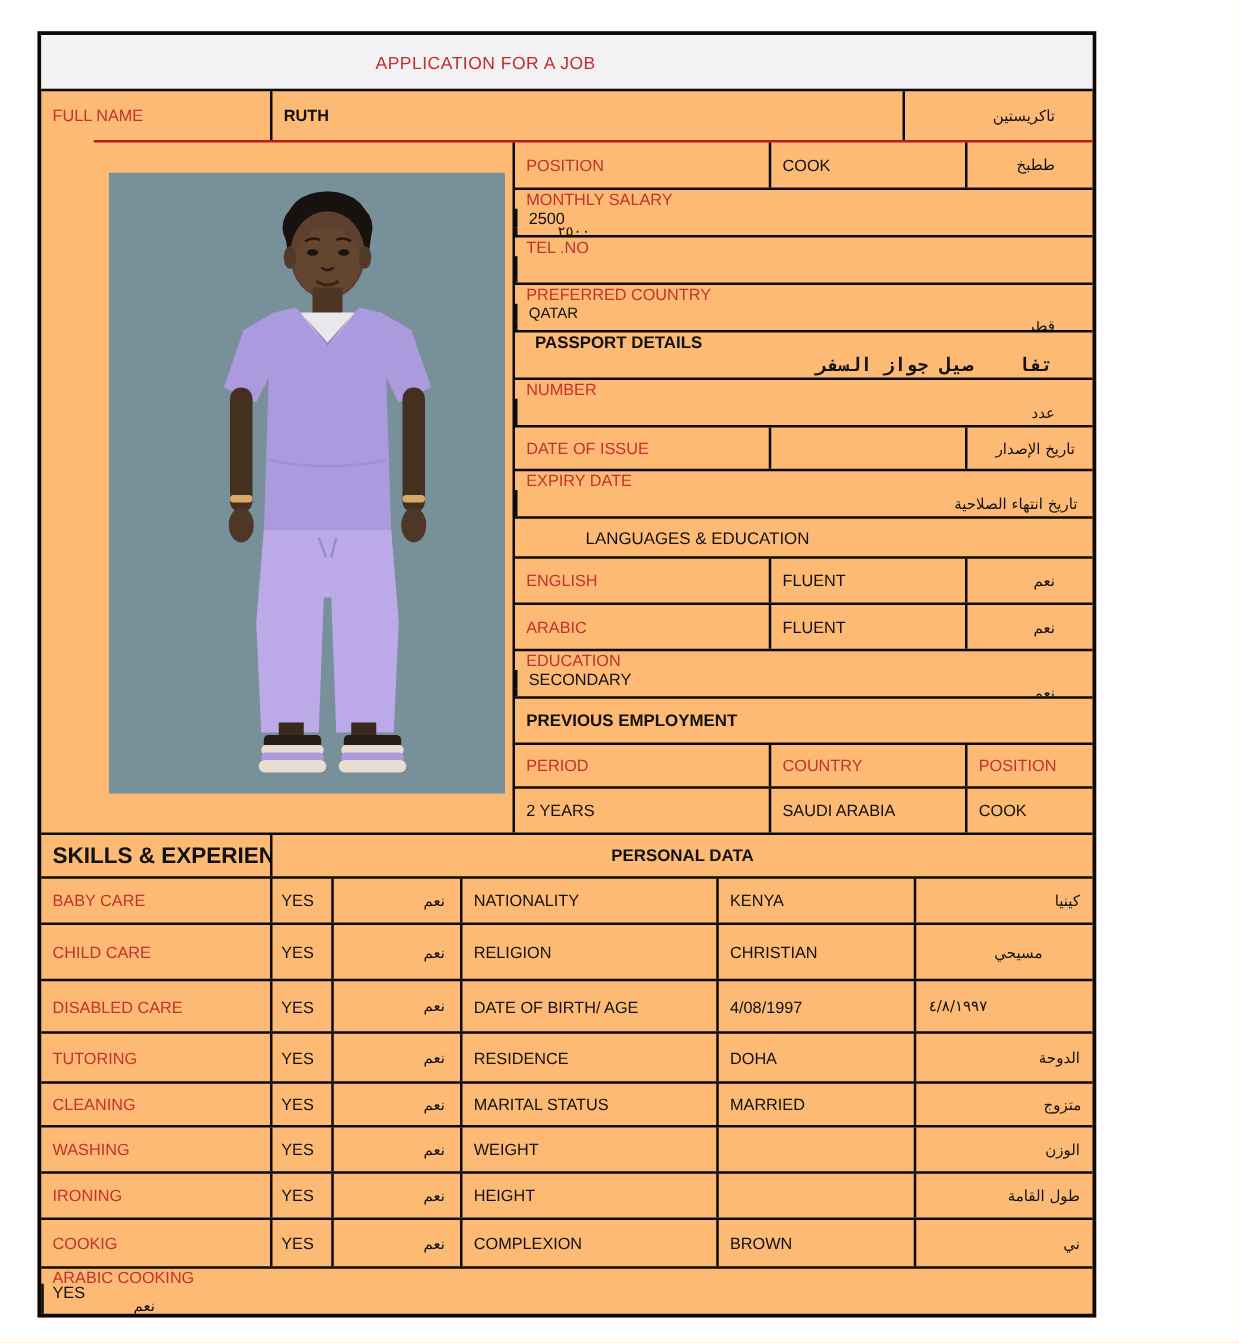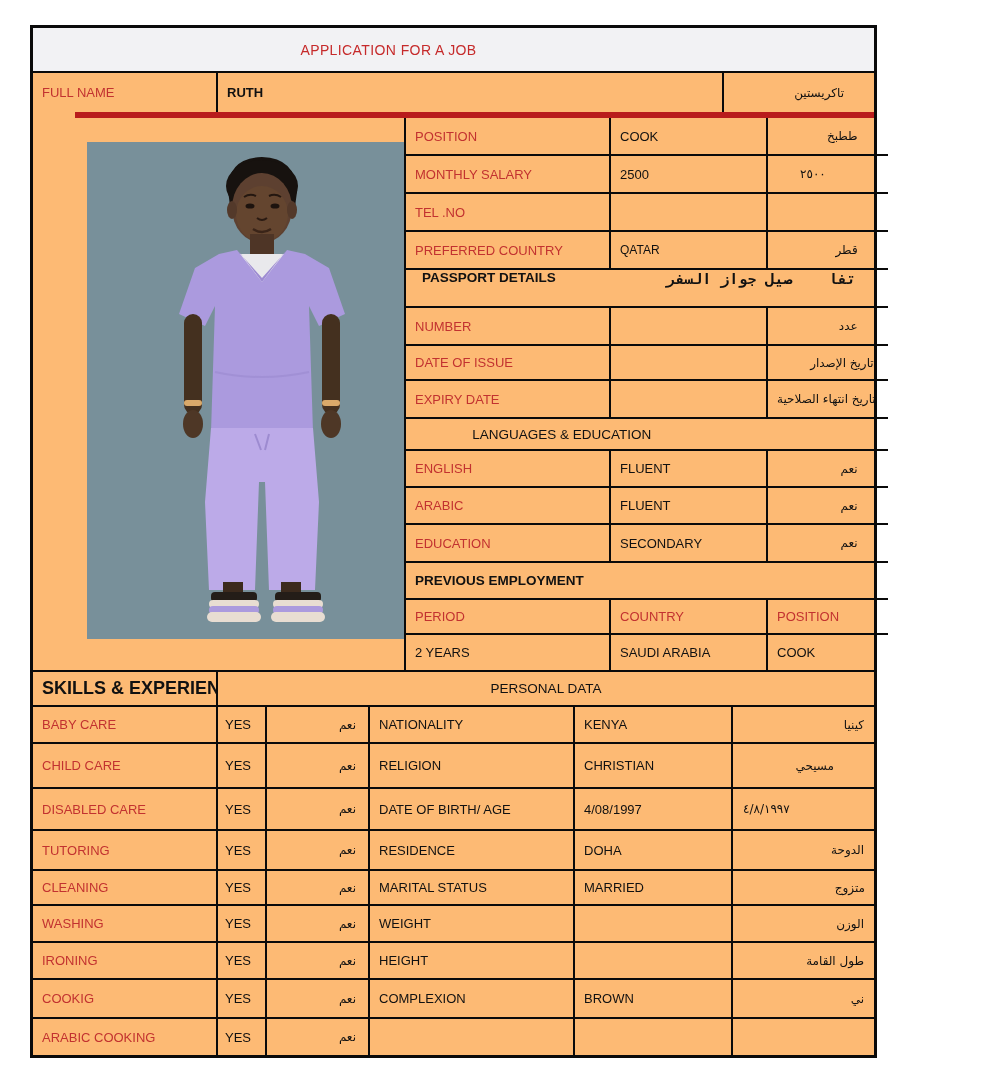--- a/index.html
+++ b/index.html
@@ -16,35 +16,35 @@
   .ar{font-family:"DejaVu Sans",sans-serif;direction:rtl;justify-content:flex-start;font-size:12px;}
   .ar.lft{direction:ltr;justify-content:flex-start;}
   .ar.pad{padding-right:30px;}
   
   .title-band{height:43px;background:#f2f2f4;display:flex;align-items:center;justify-content:center;padding-right:130px;box-sizing:border-box;}
   .title-band span{color:#c62a2a;font-size:14px;letter-spacing:.4px;}
   
   .fn{height:41px;}
   .w1{width:183px;}.w2{flex:1;}.w3{width:152px;}
   
-  .mid{display:flex;border-top:6px solid #b91c1c;margin-left:42px;}
+  .mid{display:flex;border-top:2px solid #b91c1c;margin-left:42px;}
   .photo-cell{width:335px;box-sizing:border-box;padding:24px 0 0 12px;}
   .right-panel{flex:1;border-left:2px solid #0a0a0a;display:flex;flex-direction:column;}
   .wA{width:203px;}.wB{width:157px;}.wC{flex:1;}
-  .h36{height:36px;}.h38{height:38px;}.h35{height:35px;}.h32{height:32px;}.h37{height:37px;}
+  .h36{height:36px;}.h38{height:38px;flex-direction:column;}.h35{height:35px;}.h32{height:32px;}.h37{height:37px;}
   .sec{justify-content:space-between;padding:0 32px 0 16px;}
   .sec .en{font-weight:bold;font-size:13.5px;}
   .sec .arh{font-family:Liberation Mono, monospace;font-weight:bold;white-space:pre;direction:rtl;font-size:15px;}
   .langhdr{display:flex;align-items:center;justify-content:center;padding-right:170px;font-weight:normal;font-size:13.5px;box-sizing:border-box;}
   .prevhdr{display:flex;align-items:center;padding-left:9px;font-weight:bold;font-size:13.5px;}
   
   .bottom{border-top:2px solid #0a0a0a;}
   .b1{width:183px;}.b2{width:49px;}.b3{width:103px;}.b4{width:205px;}.b5{width:158px;}.b6{flex:1;}
   .h45{height:45px;}.h42{height:42px;}.h40{height:40px;}.h39{height:39px;}.h33{height:33px;}
-  .pd-hdr{flex:1;display:flex;align-items:center;justify-content:center;font-weight:normal;font-size:13.5px;border-left:2px solid #0a0a0a;box-sizing:border-box;}
+  .pd-hdr{flex:1;display:flex;align-items:center;justify-content:center;font-weight:bold;font-size:13.5px;border-left:2px solid #0a0a0a;box-sizing:border-box;}
   .yes-c{justify-content:flex-start;padding:0 4px 0 7px;}
   svg{display:block;}
 </style>
 </head>
 <body>
 
 <div class="sheet">
   <div class="tbl">
 
     <div class="title-band">

